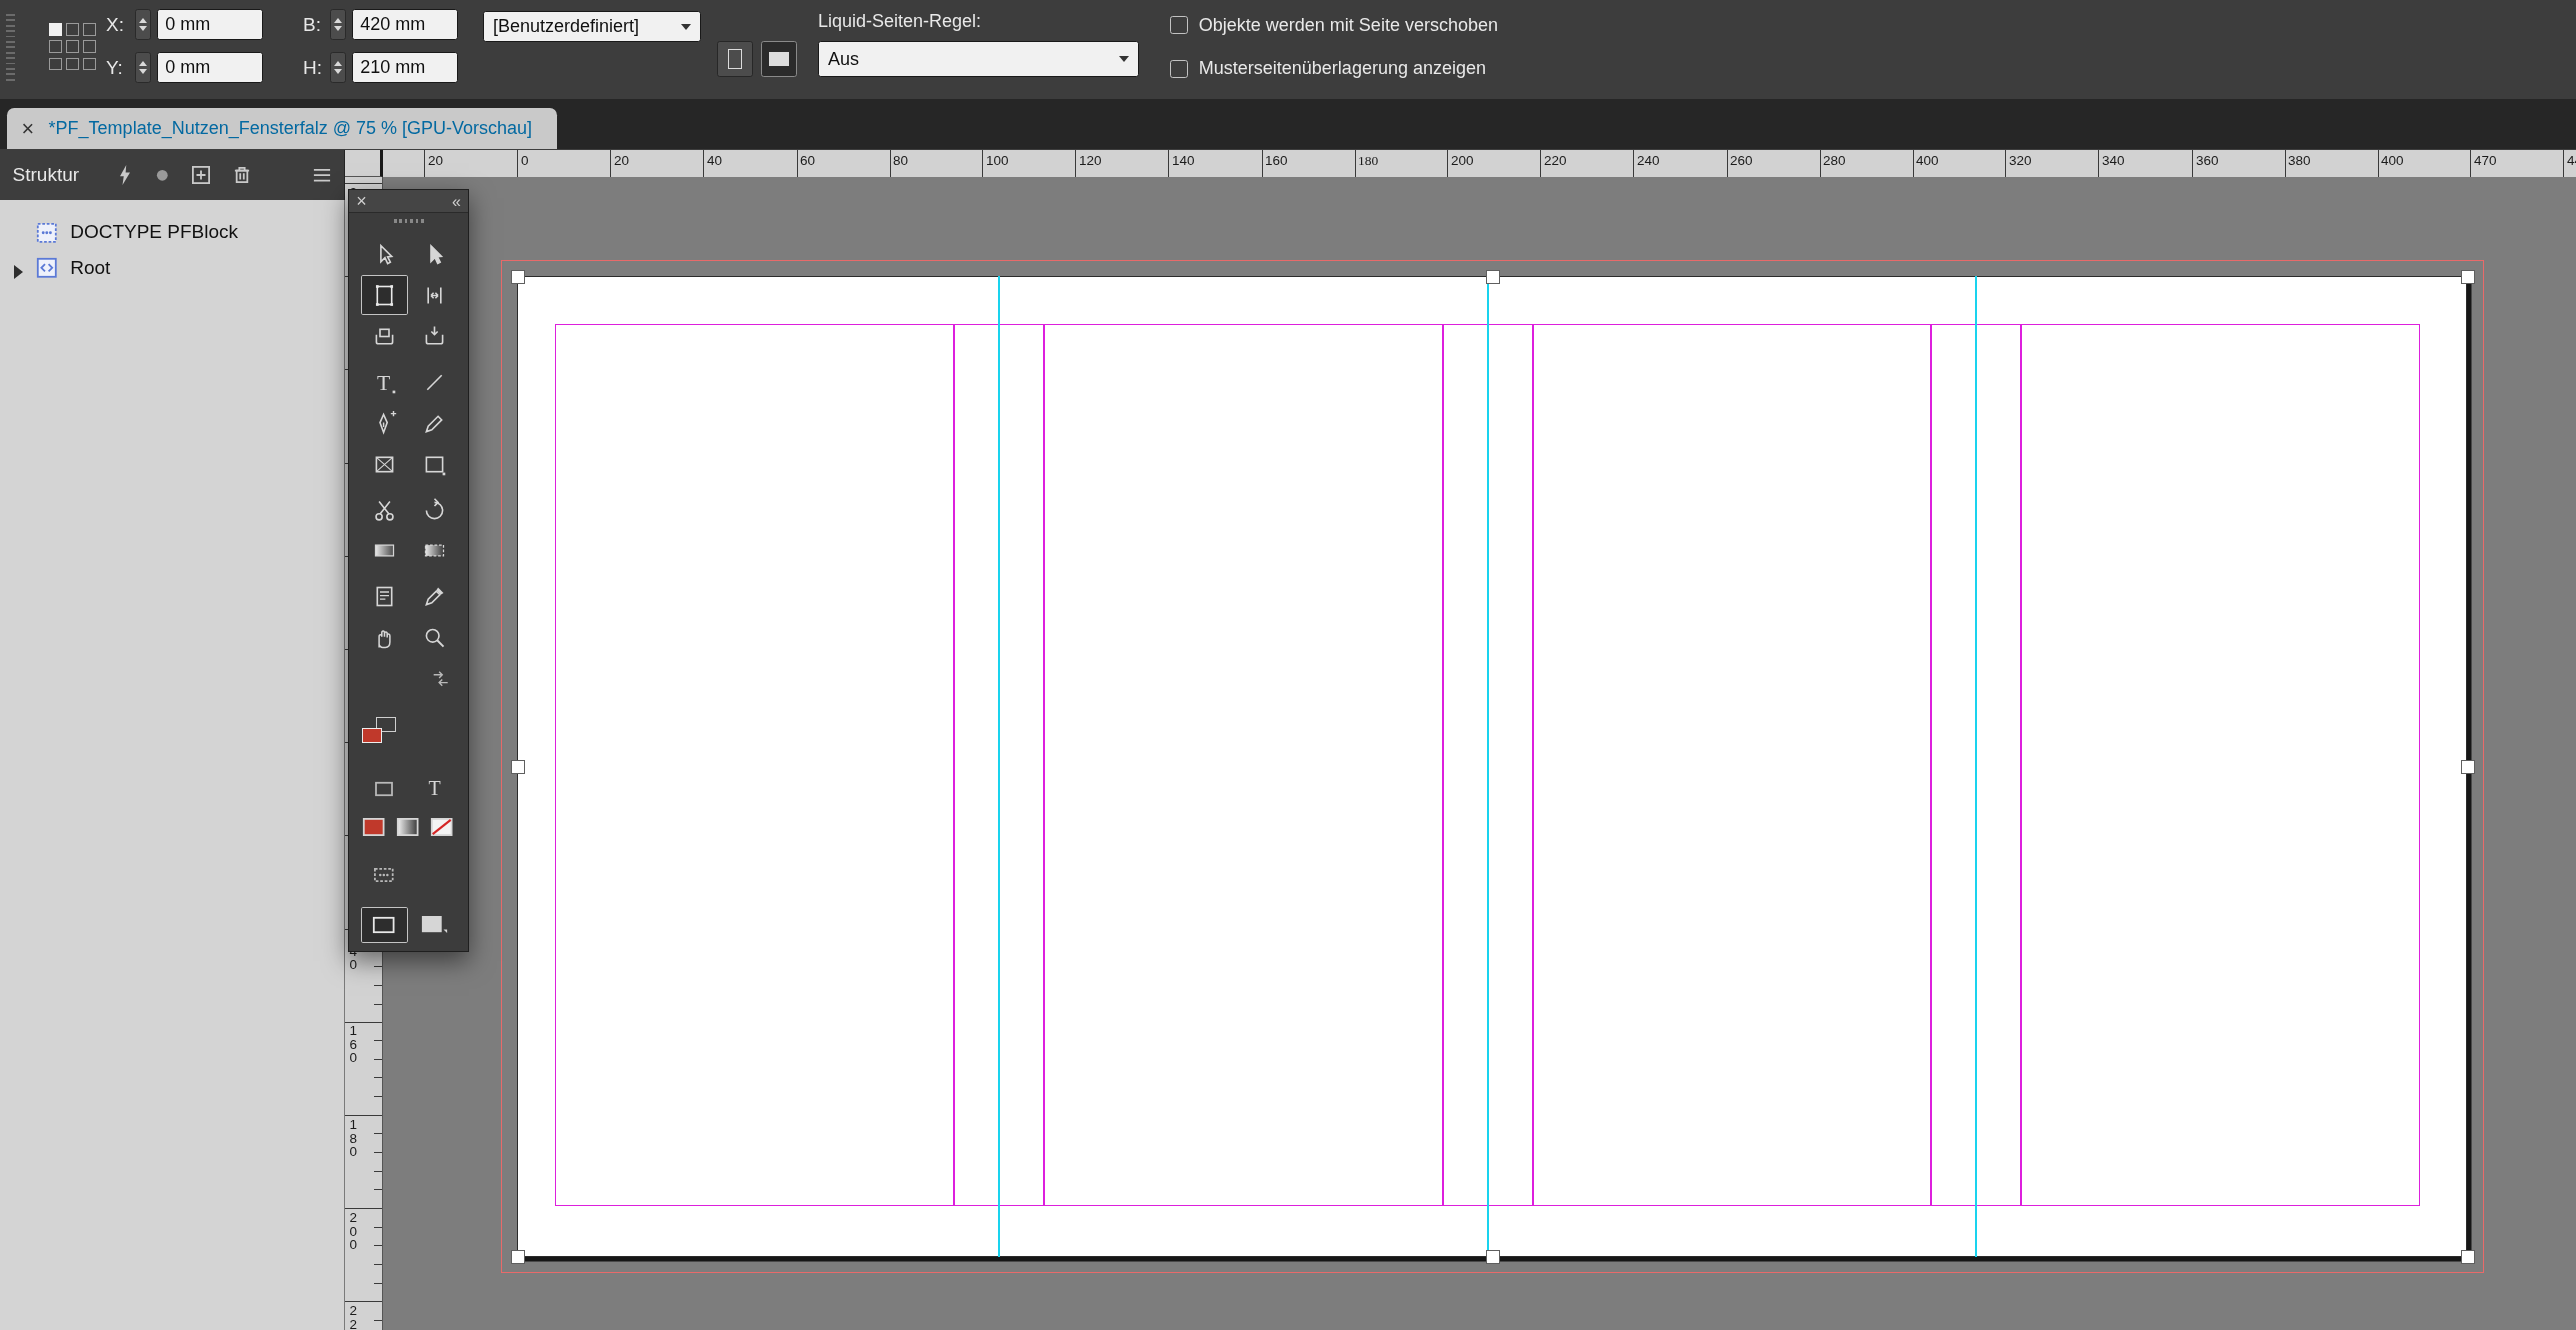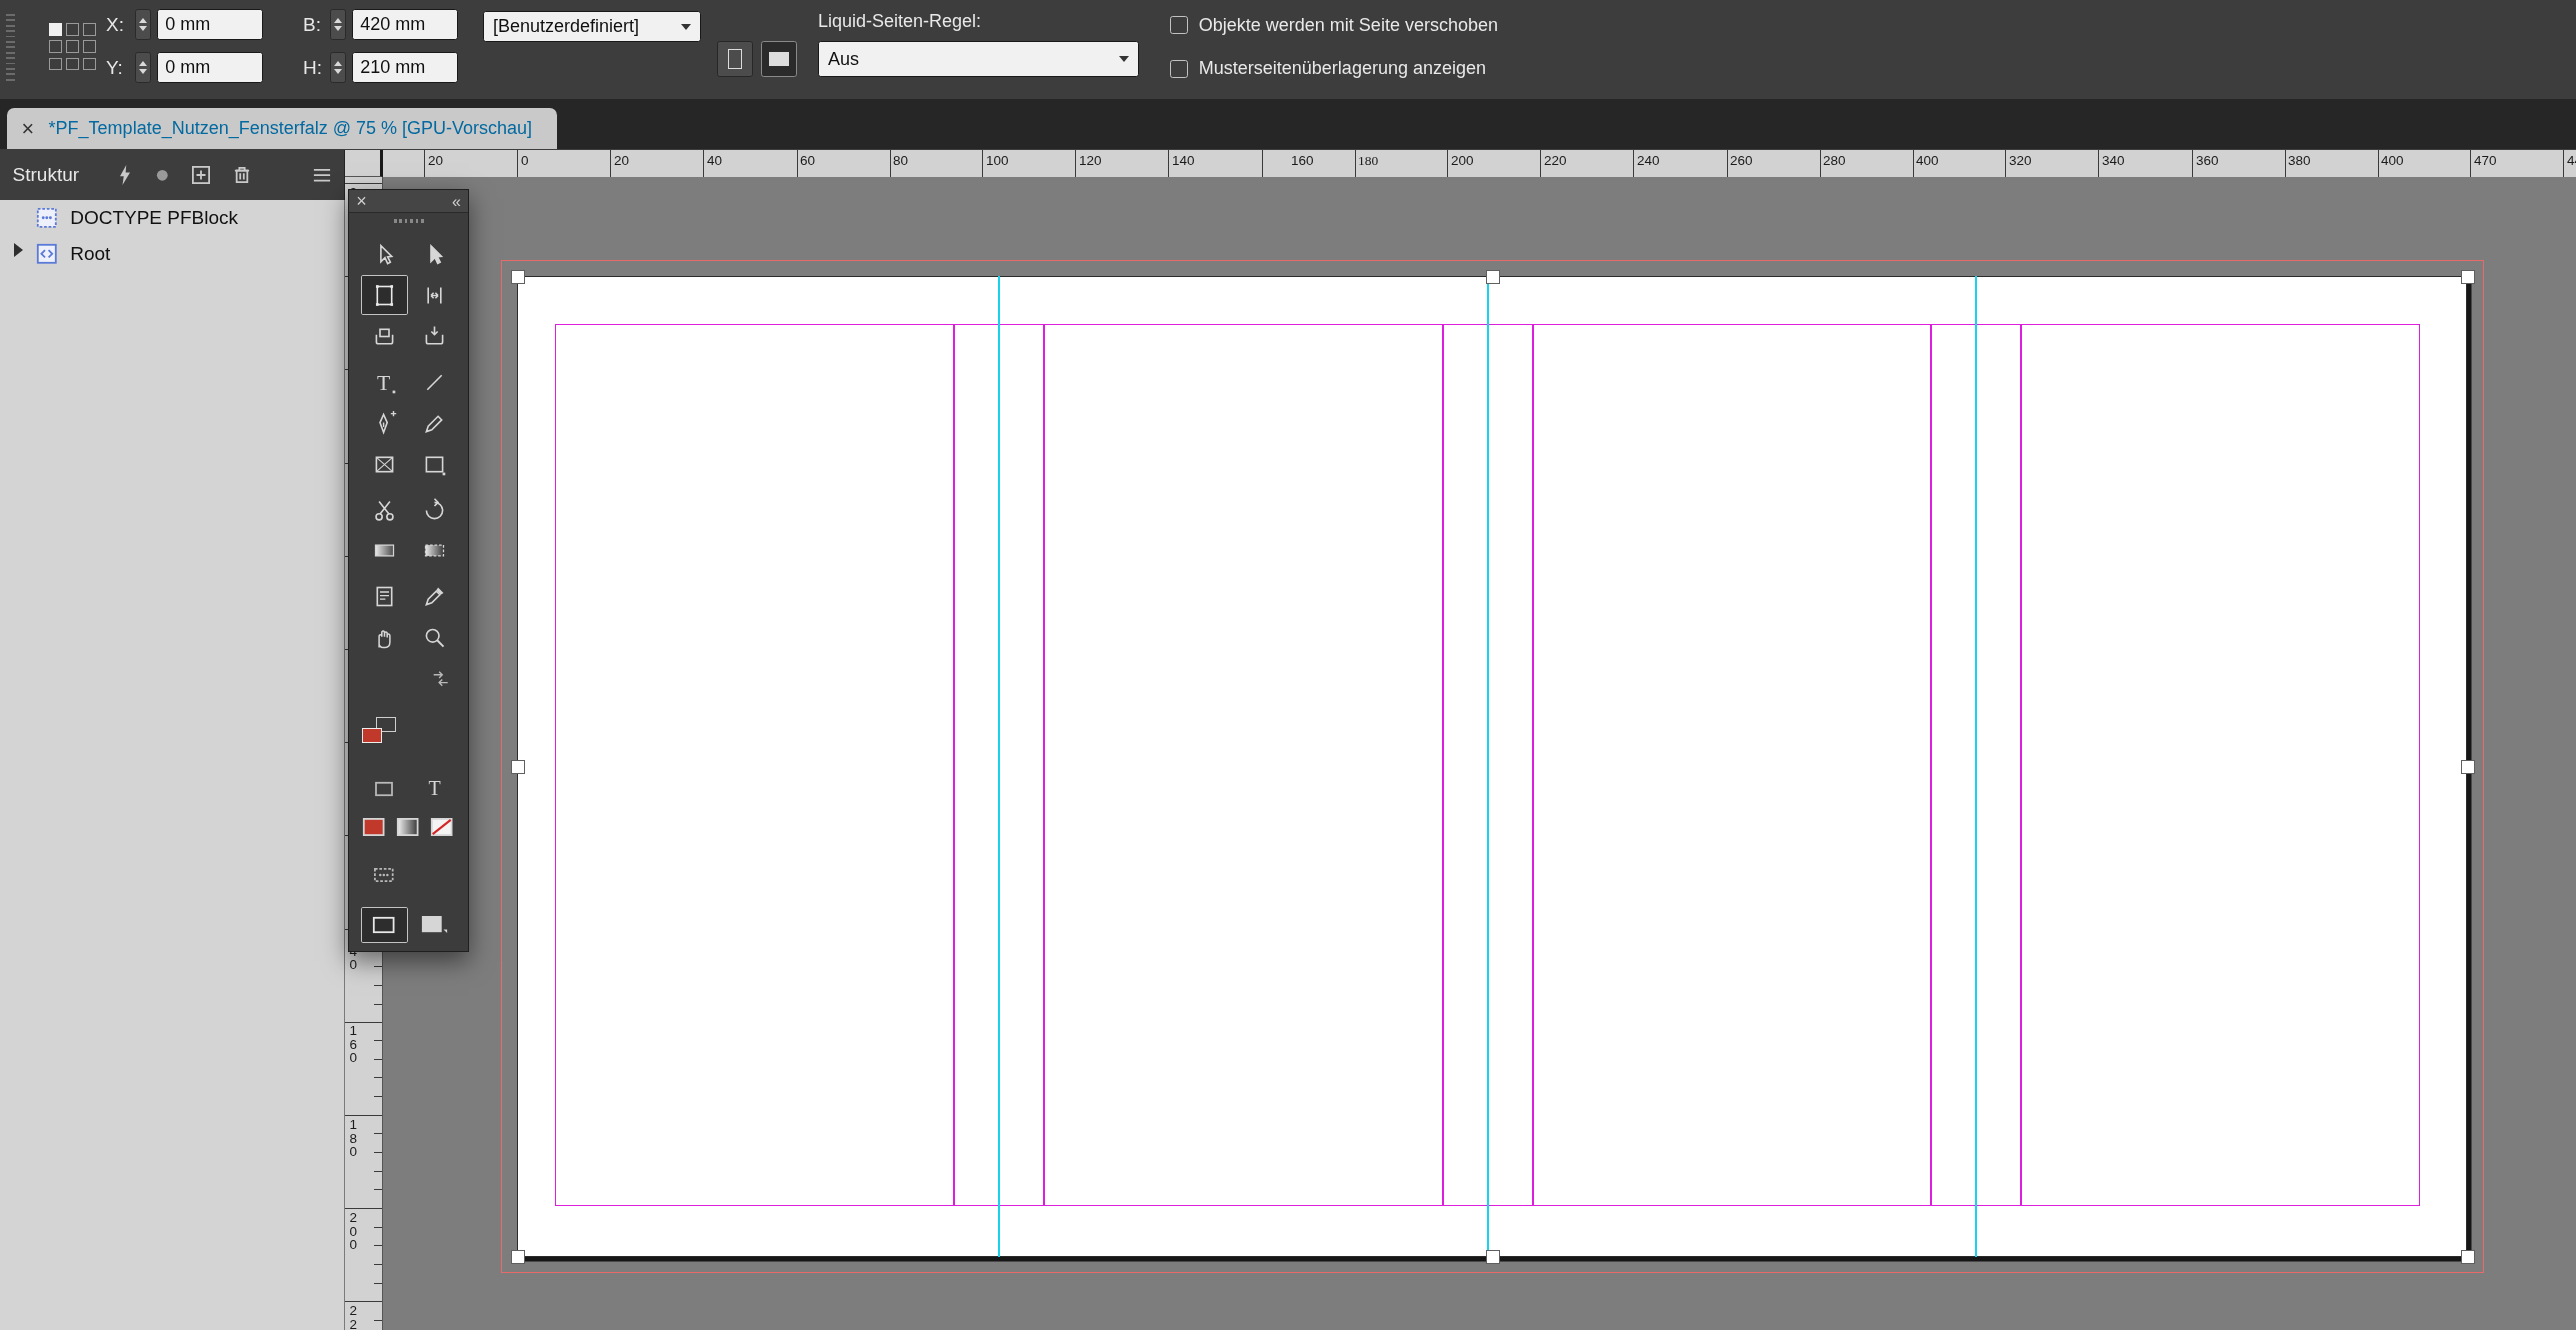--- a/index.html
+++ b/index.html
@@ -35,21 +35,21 @@
   .tab-bar{position:absolute;left:0;top:99px;width:2576px;height:50px;background:#262626;}
   .doc-tab{position:absolute;left:7.2px;top:9px;height:41px;background:#c9c9c9;border-radius:7.2px 7.2px 0 0;display:flex;align-items:center;gap:14.4px;padding:0 25px 0 14.4px;}
   .doc-tab .x{font-size:21.6px;color:#333;line-height:1;}
   .doc-tab .t{font-size:18px;color:#0369a1;white-space:nowrap;}
 
   
   .struct-head{position:absolute;left:0;top:150px;width:345px;height:50px;background:#3d3d3d;border-right:0.9px solid #242424;display:flex;align-items:center;padding:0 12.6px;box-sizing:border-box;gap:23.4px;}
   .struct-head .title{color:#e8e8e8;font-size:19px;margin-right:14.4px;}
   .struct-head svg{display:block;}
   .struct-list{position:absolute;left:0;top:200px;width:345px;height:1130px;background:#d4d4d4;border-right:0.9px solid #7a7a7a;box-sizing:border-box;}
-  .sitem{position:absolute;left:0;width:100%;height:36px;display:flex;align-items:flex-start;}
+  .sitem{position:absolute;left:0;width:100%;height:36px;display:flex;align-items:flex-end;}
   .sitem .disc{width:0;height:0;border-top:7.2px solid transparent;border-bottom:7.2px solid transparent;border-left:9px solid #2e2e2e;margin-left:14.4px;}
   .sitem .spacer{width:23.4px;}
   .sitem .eicon{width:21.6px;height:21.6px;margin-left:12.6px;flex:none;}
   .sitem .slbl{font-size:19px;color:#111;margin-left:12.6px;white-space:nowrap;}
 
   
   .ruler-corner{position:absolute;left:345px;top:150px;width:38px;height:27px;background:#d2d2d2;border-bottom:0.9px solid #555;border-right:3.6px solid #1a1a1a;box-sizing:border-box;}
   #hruler{position:absolute;left:383px;top:150px;width:2193px;height:42px;background:#d2d2d2;border-bottom:0.9px solid #555;overflow:hidden;box-sizing:border-box;}
   #vruler{position:absolute;left:345px;top:177px;width:38px;height:1154px;background:#d2d2d2;border-right:0.9px solid #555;overflow:hidden;box-sizing:border-box;}
   #hruler .tick{position:absolute;bottom:0;width:0.9px;height:8px;background:#3a3a3a;}
@@ -265,21 +265,21 @@
       <div class="tick" style="left: 729px;"></div>
       <div class="tick" style="left: 748px;"></div>
       <div class="tick" style="left: 767px;"></div>
       <div class="tick major" style="left: 785px;"></div>
       <div class="rlabel" style="left: 789px;">140</div>
       <div class="tick" style="left: 804px;"></div>
       <div class="tick" style="left: 823px;"></div>
       <div class="tick" style="left: 841px;"></div>
       <div class="tick" style="left: 860px;"></div>
       <div class="tick major" style="left: 879px;"></div>
-      <div class="rlabel" style="left: 908px;">160</div>
+      <div class="rlabel" style="left: 882px;">160</div>
       <div class="tick" style="left: 897px;"></div>
       <div class="tick" style="left: 916px;"></div>
       <div class="tick" style="left: 935px;"></div>
       <div class="tick" style="left: 953px;"></div>
       <div class="tick major" style="left: 972px;"></div>
       <div class="rlabel" style="left: 975px; font-family: Liberation Serif, serif;">180</div>
       <div class="tick" style="left: 990px;"></div>
       <div class="tick" style="left: 1009px;"></div>
       <div class="tick" style="left: 1028px;"></div>
       <div class="tick" style="left: 1046px;"></div>

